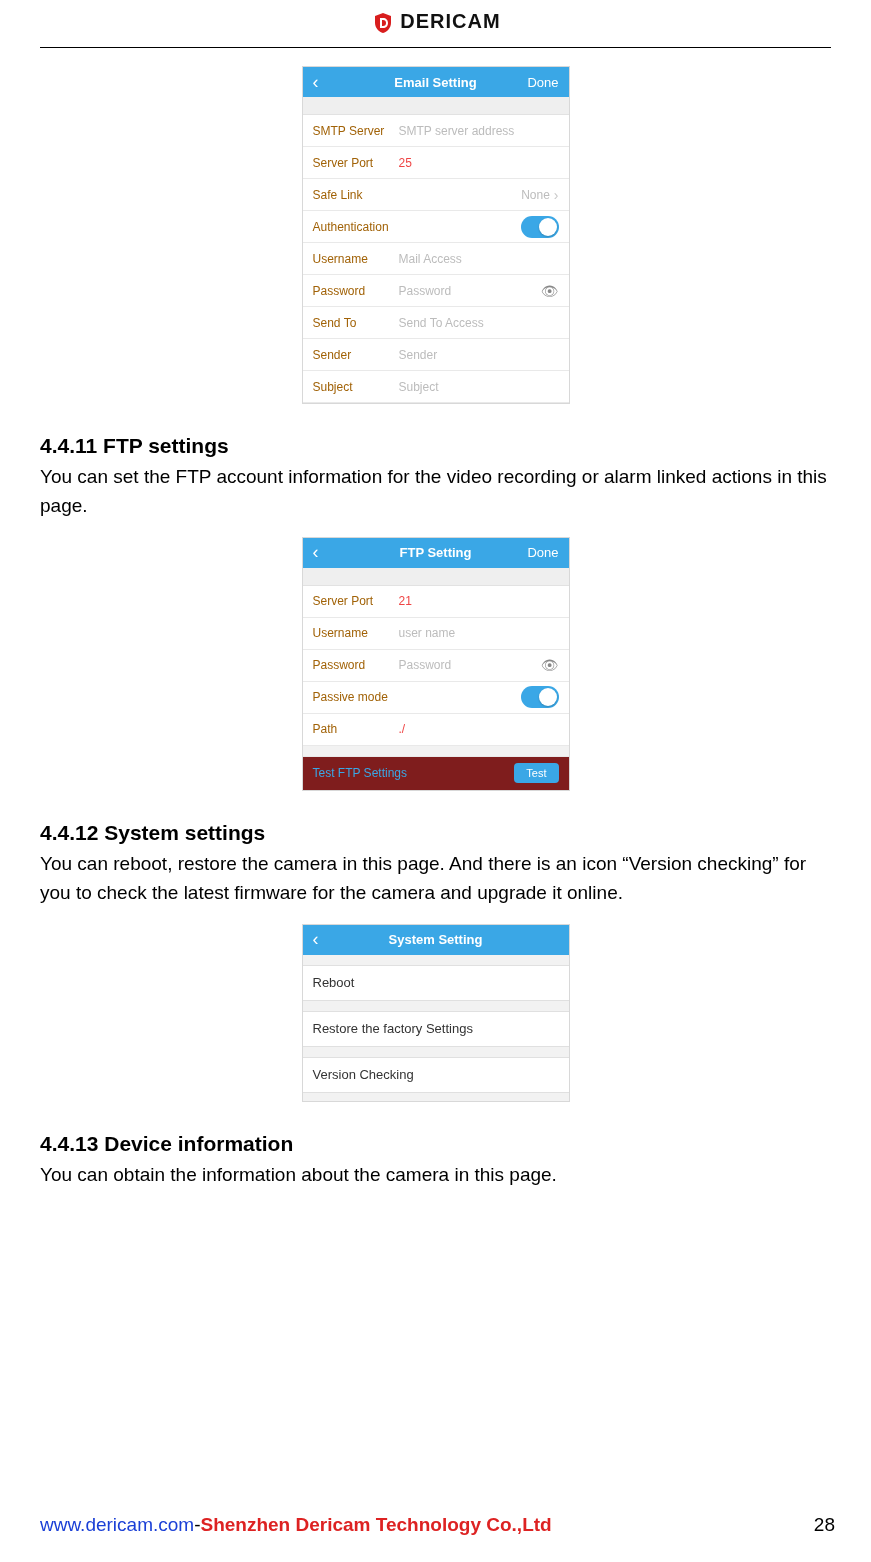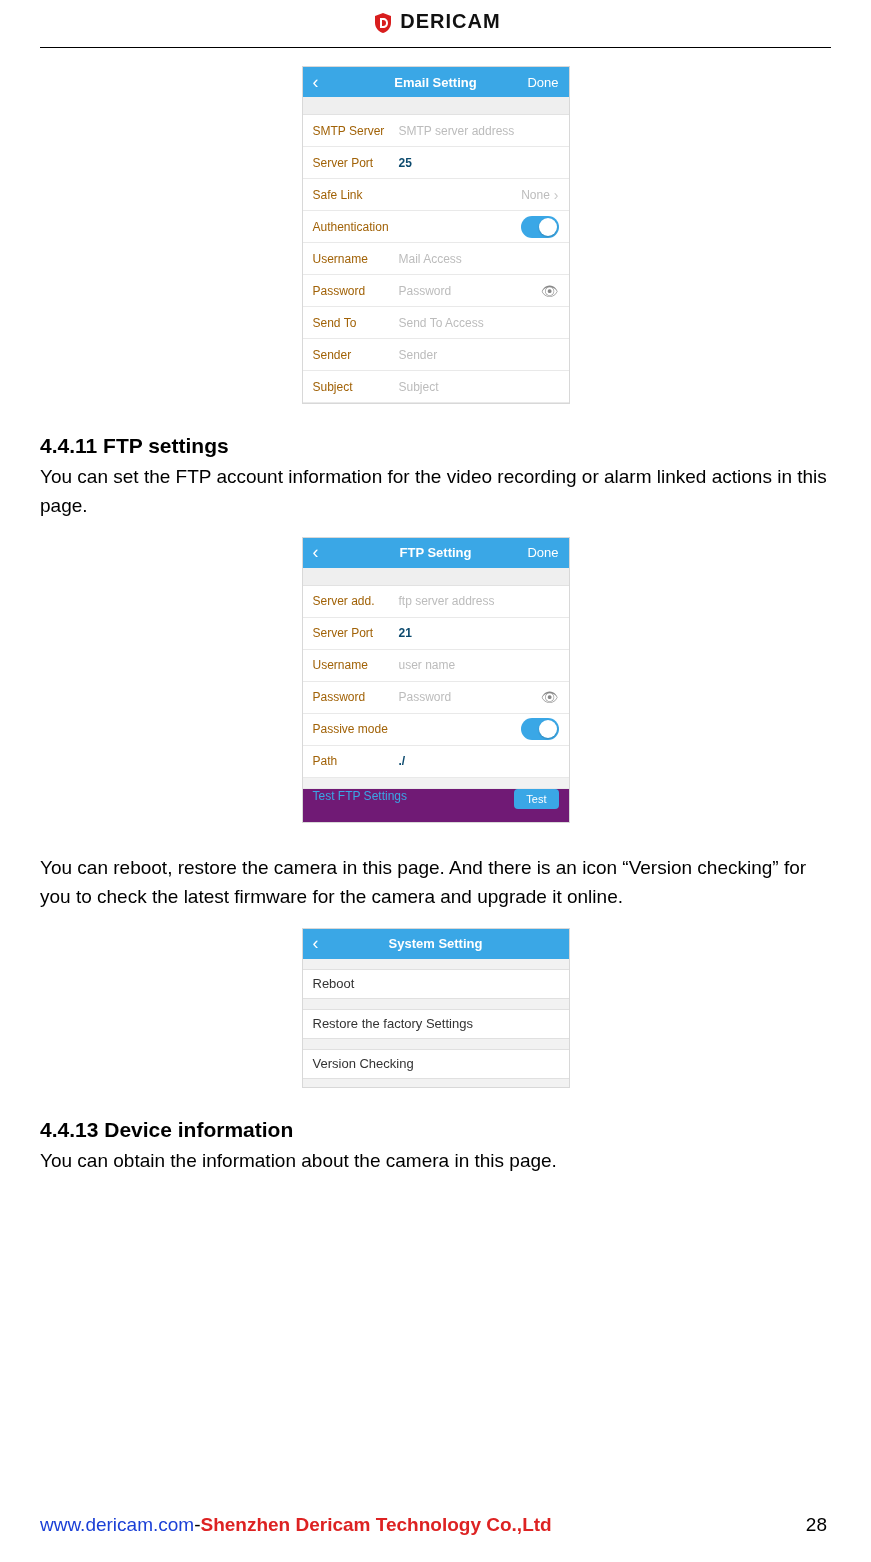--- a/index.html
+++ b/index.html
@@ -85,22 +85,21 @@
     padding: 0 10px;
   }
   .row .label {
     width: 86px;
     font-size: 12px;
     color: #a16207;
   }
   .row .value {
     flex: 1;
     font-size: 12px;
-    color: #0c4a6e;
-    font-weight: bold;
+    color: #ef4444;
   }
   .row .placeholder {
     flex: 1;
     font-size: 12px;
     color: #bcbcbc;
   }
   .row .right {
     margin-left: auto;
     color: #bcbcbc;
     font-size: 12px;
@@ -125,46 +124,46 @@
     background: #fff;
     border-radius: 50%;
     box-shadow: 0 1px 2px rgba(0,0,0,.2);
   }
   .eye {
     margin-left: auto;
     color: #888;
     font-size: 14px;
   }
   .test-row {
-    background: #701a75;
+    background: #7f1d1d;
     border-top: 1px solid #e9e9e9;
     height: 34px;
     display: flex;
-    align-items: flex-start;
+    align-items: center;
     padding: 0 10px;
     margin-top: 10px;
   }
   .test-label {
     color: #3aa7e6;
     font-size: 12px;
   }
   .test-btn {
     margin-left: auto;
     background: #3aa7e6;
     color: #fff;
     font-size: 11px;
     padding: 4px 12px;
     border-radius: 4px;
   }
   
   .sys-row {
     background: #fff;
     border-top: 1px solid #e0e0e0;
     border-bottom: 1px solid #e0e0e0;
-    height: 30px;
+    height: 36px;
     display: flex;
     align-items: center;
     padding: 0 10px;
     margin-top: 10px;
     font-size: 13px;
     color: #333;
   }
   
   h3.section {
     font-size: 21px;
@@ -173,21 +172,21 @@
   }
   p.body {
     font-size: 19px;
     line-height: 1.55;
     color: #000;
   }
   .footer {
     position: absolute;
     bottom: 26px;
     left: 40px;
-    right: 44px;
+    right: 36px;
     font-size: 19px;
     display: flex;
     align-items: baseline;
   }
   .footer .url { color: #1a3fd6; }
   .footer .dash { color: #000; }
   .footer .company { color: #d22; margin-right: auto; font-weight: bold;}
   .footer .pagenum { color: #000;}
 </style>
 </head>
@@ -258,24 +257,20 @@
   <p class="body">You can set the FTP account information for the video recording or alarm linked actions in this page.</p>
 
   <div class="phone" style="margin-top:16px">
     <div class="titlebar">
       <span class="back">‹</span>
       <span class="title">FTP Setting</span>
       <span class="done">Done</span>
     </div>
     <div class="gap"></div>
     <div class="row">
-      <span class="label">Server add.</span>
-      <span class="placeholder">ftp server address</span>
-    </div>
-    <div class="row">
       <span class="label">Server Port</span>
       <span class="value">21</span>
     </div>
     <div class="row">
       <span class="label">Username</span>
       <span class="placeholder">user name</span>
     </div>
     <div class="row">
       <span class="label">Password</span>
       <span class="placeholder">Password</span>
@@ -288,20 +283,21 @@
     <div class="row">
       <span class="label">Path</span>
       <span class="value">./</span>
     </div>
     <div class="test-row">
       <span class="test-label">Test FTP Settings</span>
       <span class="test-btn">Test</span>
     </div>
   </div>
 
+  <h3 class="section">4.4.12 System settings</h3>
   <p class="body">You can reboot, restore the camera in this page. And there is an icon “Version checking” for you to check the latest firmware for the camera and upgrade it online.</p>
 
   <div class="phone" style="margin-top:16px; padding-bottom:8px">
     <div class="titlebar">
       <span class="back">‹</span>
       <span class="title">System Setting</span>
     </div>
     <div class="sys-row">
       <span>Reboot</span>
     </div>

